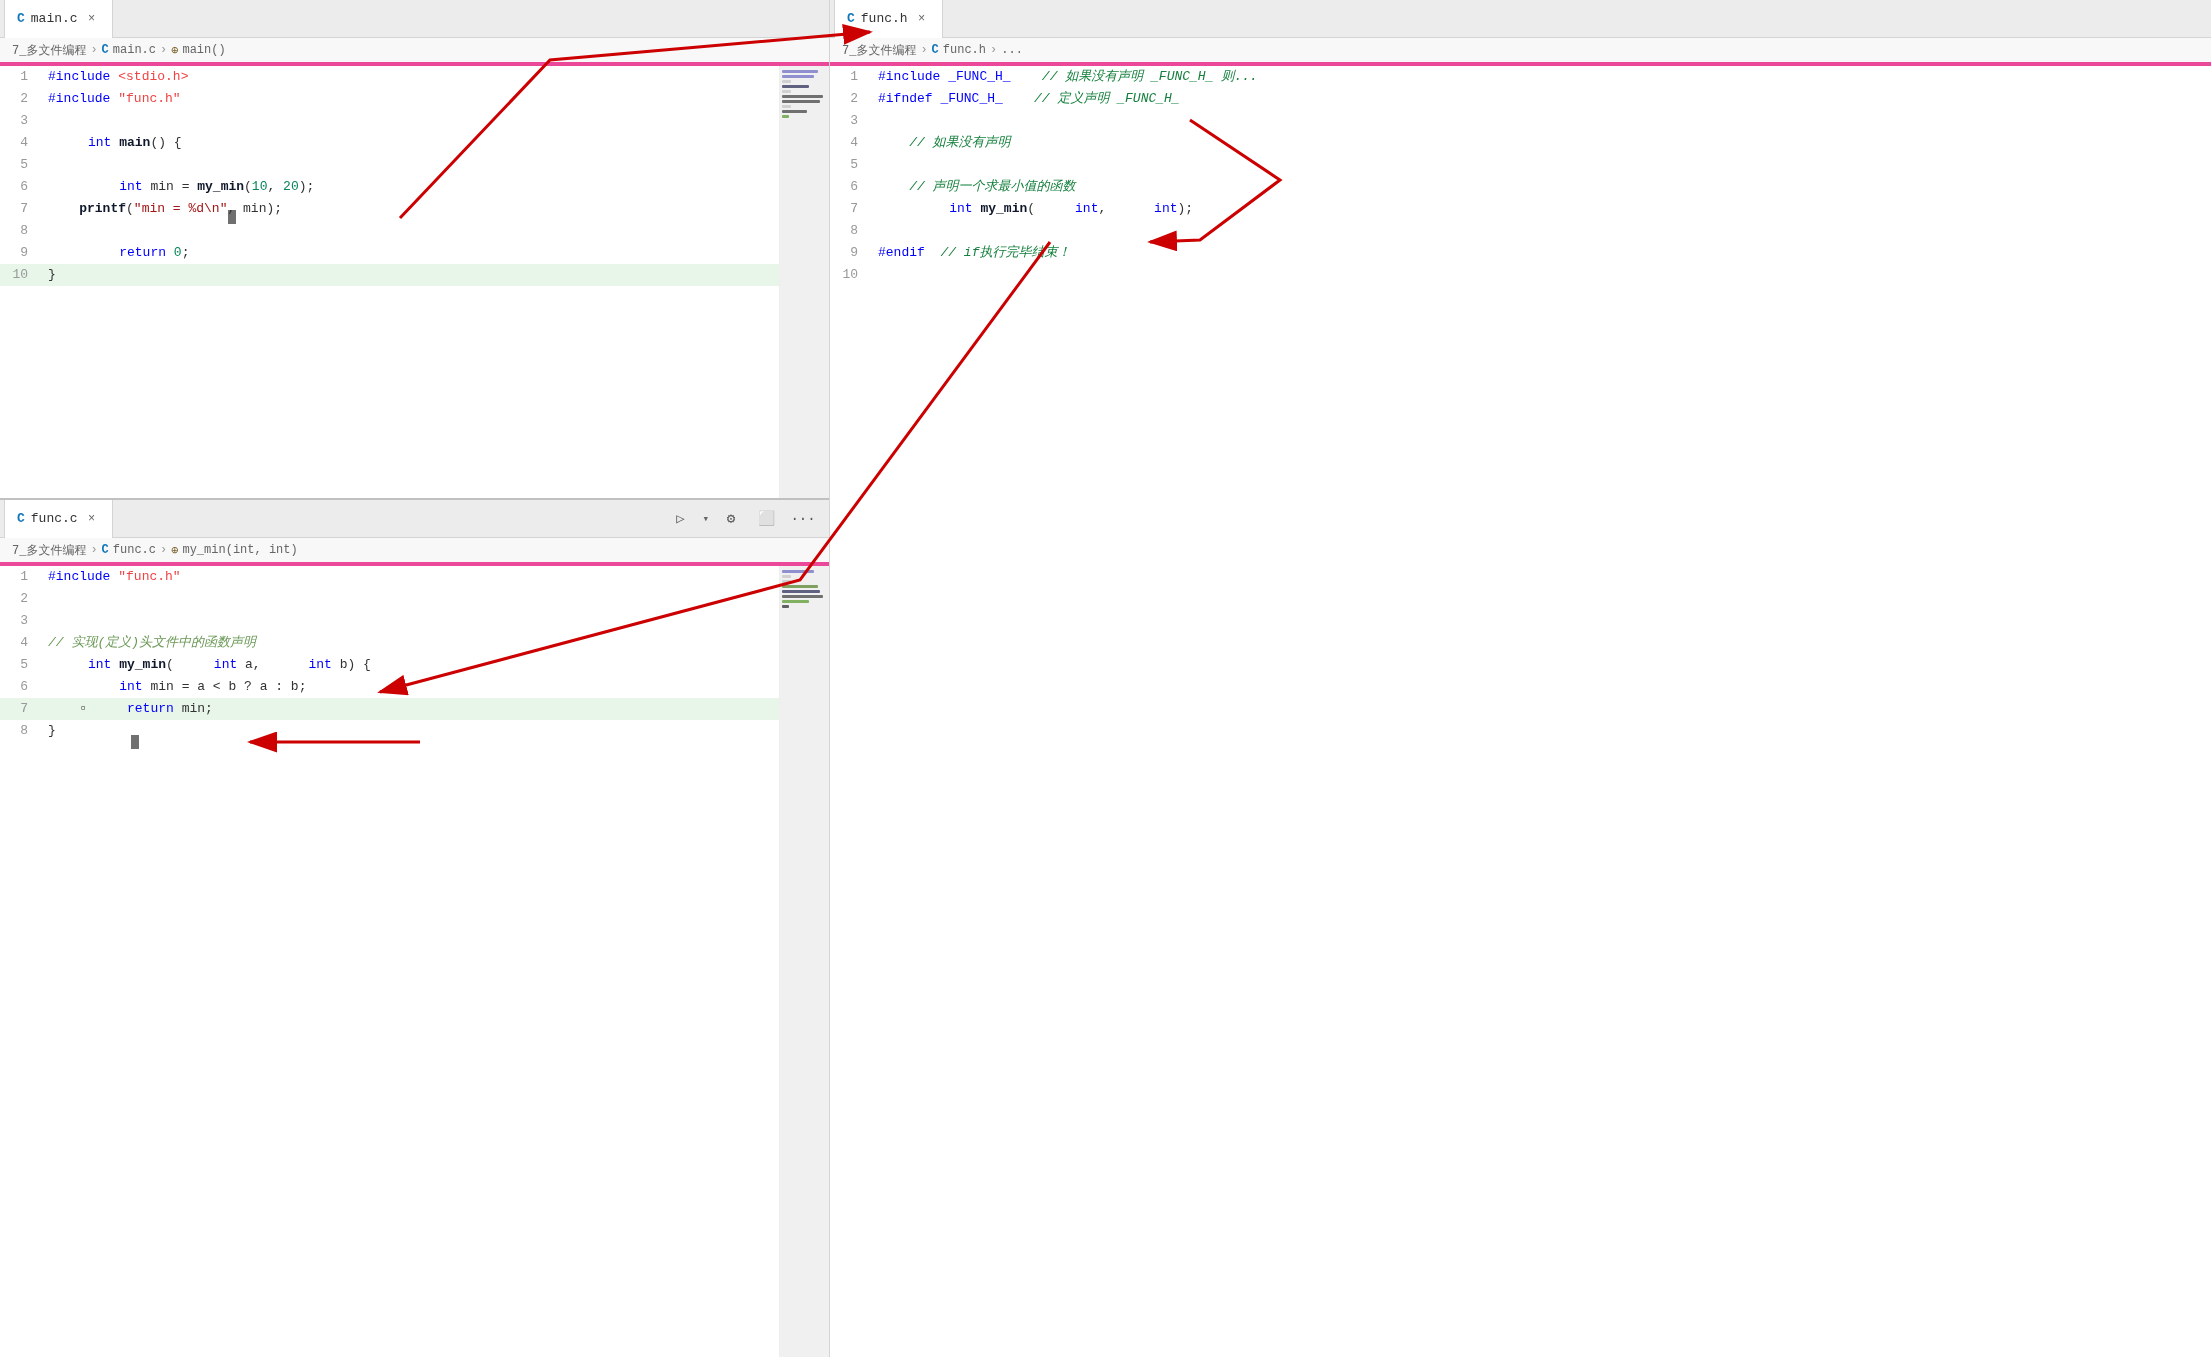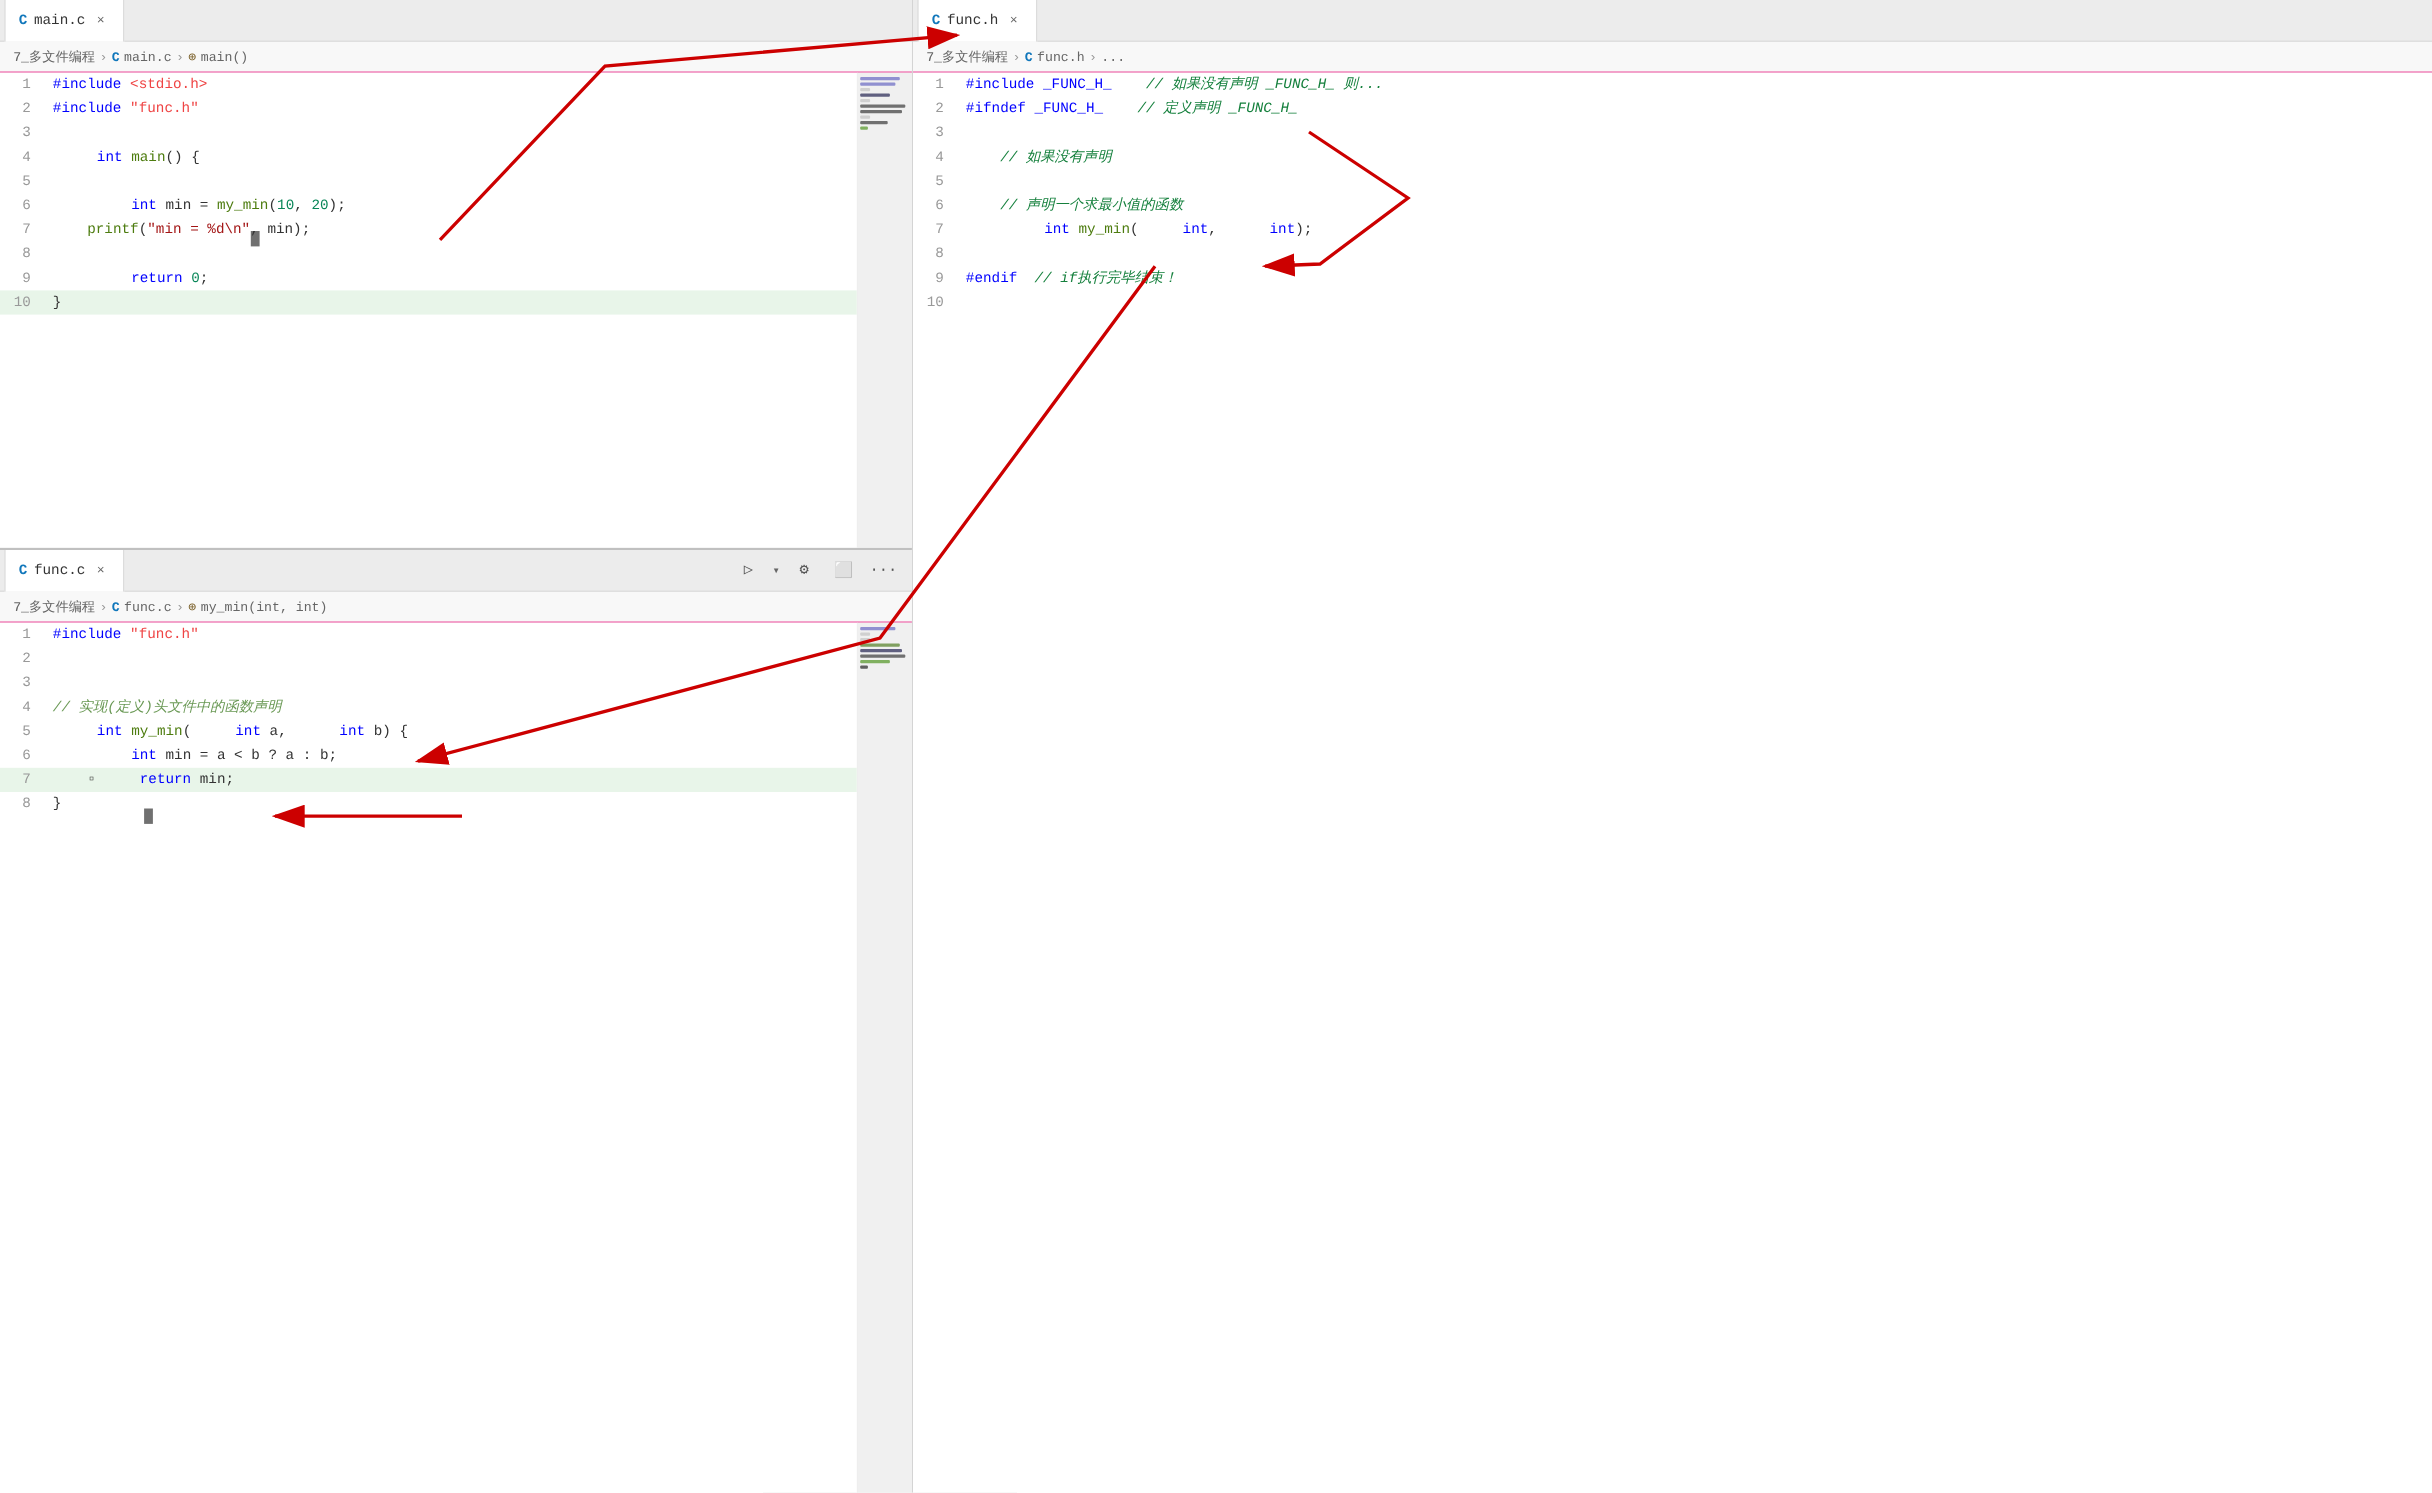--- a/index.html
+++ b/index.html
@@ -80,21 +80,21 @@
     }
 
     
     .breadcrumb {
       display: flex;
       align-items: center;
       padding: 4px 12px;
       font-size: 12px;
       color: #666;
       background: #f8f8f8;
-      border-bottom: 1px solid #ec4899;
+      border-bottom: 4px solid #ec4899;
       height: 28px;
       gap: 4px;
     }
 
     .breadcrumb .bc-icon {
       color: #1177bb;
       font-weight: bold;
     }
 
     .breadcrumb .bc-sep {
@@ -133,21 +133,21 @@
       line-height: 22px;
       color: #333;
     }
 
     .line-highlighted {
       background: #e8f5e9;
     }
 
     
     .kw { color: #0000ff; font-weight: normal; margin-left: 40px; }
-    .fn { color: #4d7c0f; font-weight: normal; }
+    .fn { color: #0f172a; font-weight: bold; }
     .str { color: #a31515; }
     .num { color: #098658; }
     .cmt { color: #15803d; font-style: italic; }
     .cmt-dark { color: #6a9955; font-style: italic; }
     .prep { color: #0000ff; }
     .inc { color: #ef4444; }
 
     
     .toolbar-right {
       margin-left: auto;

